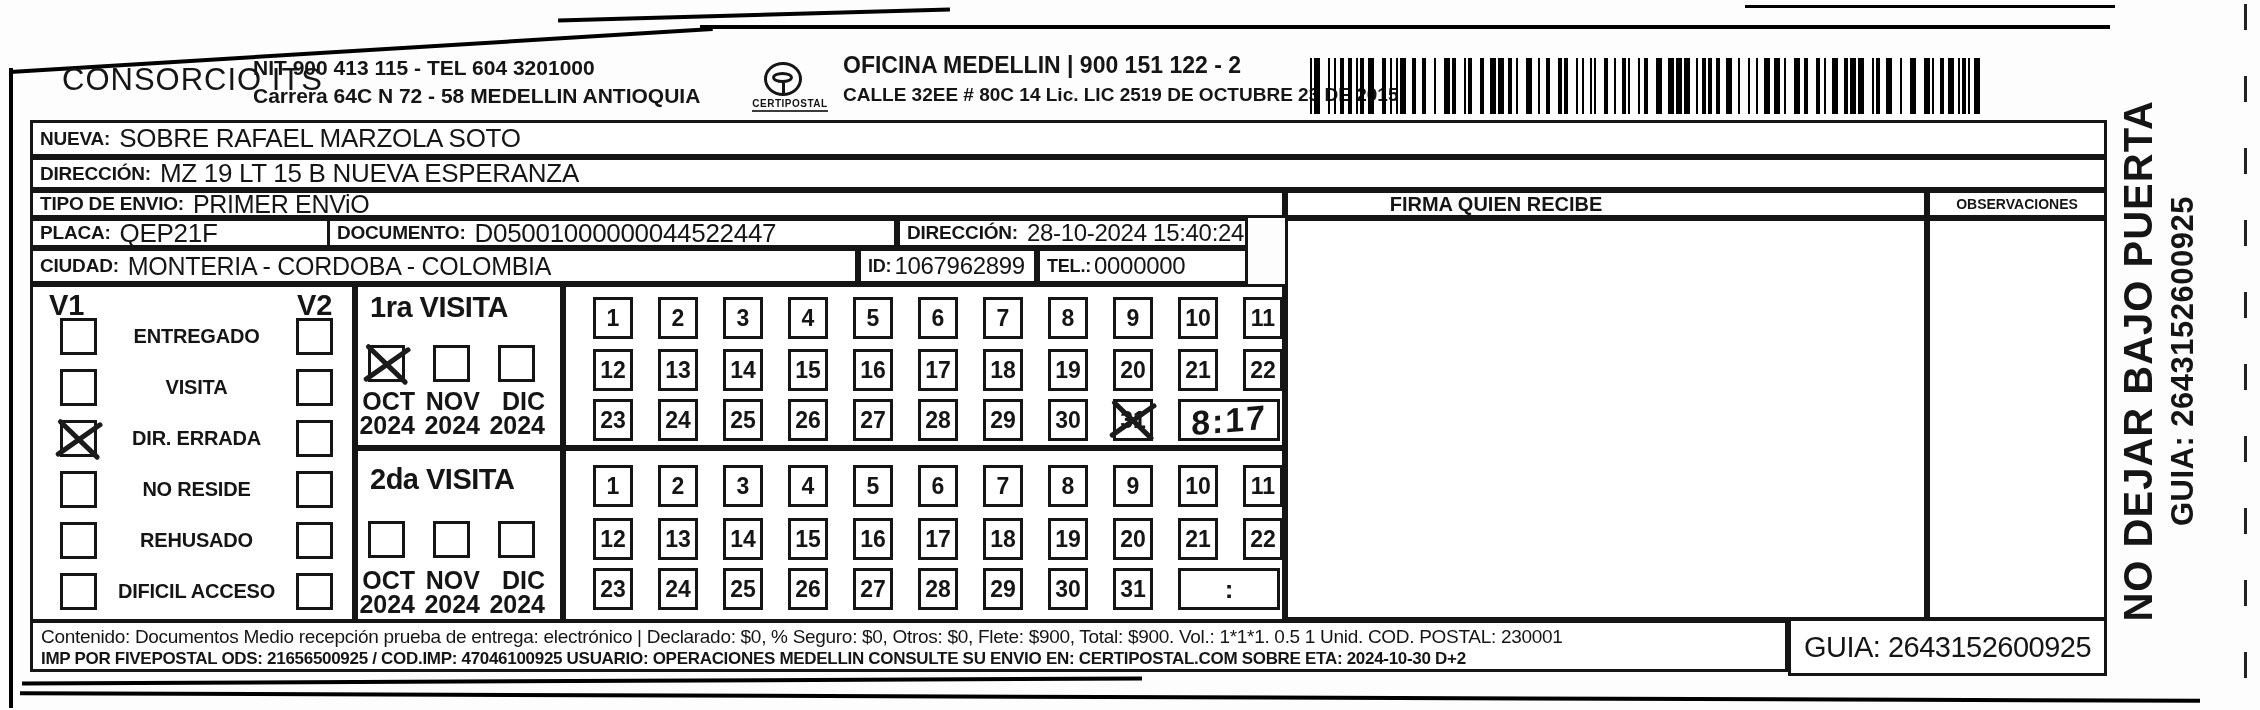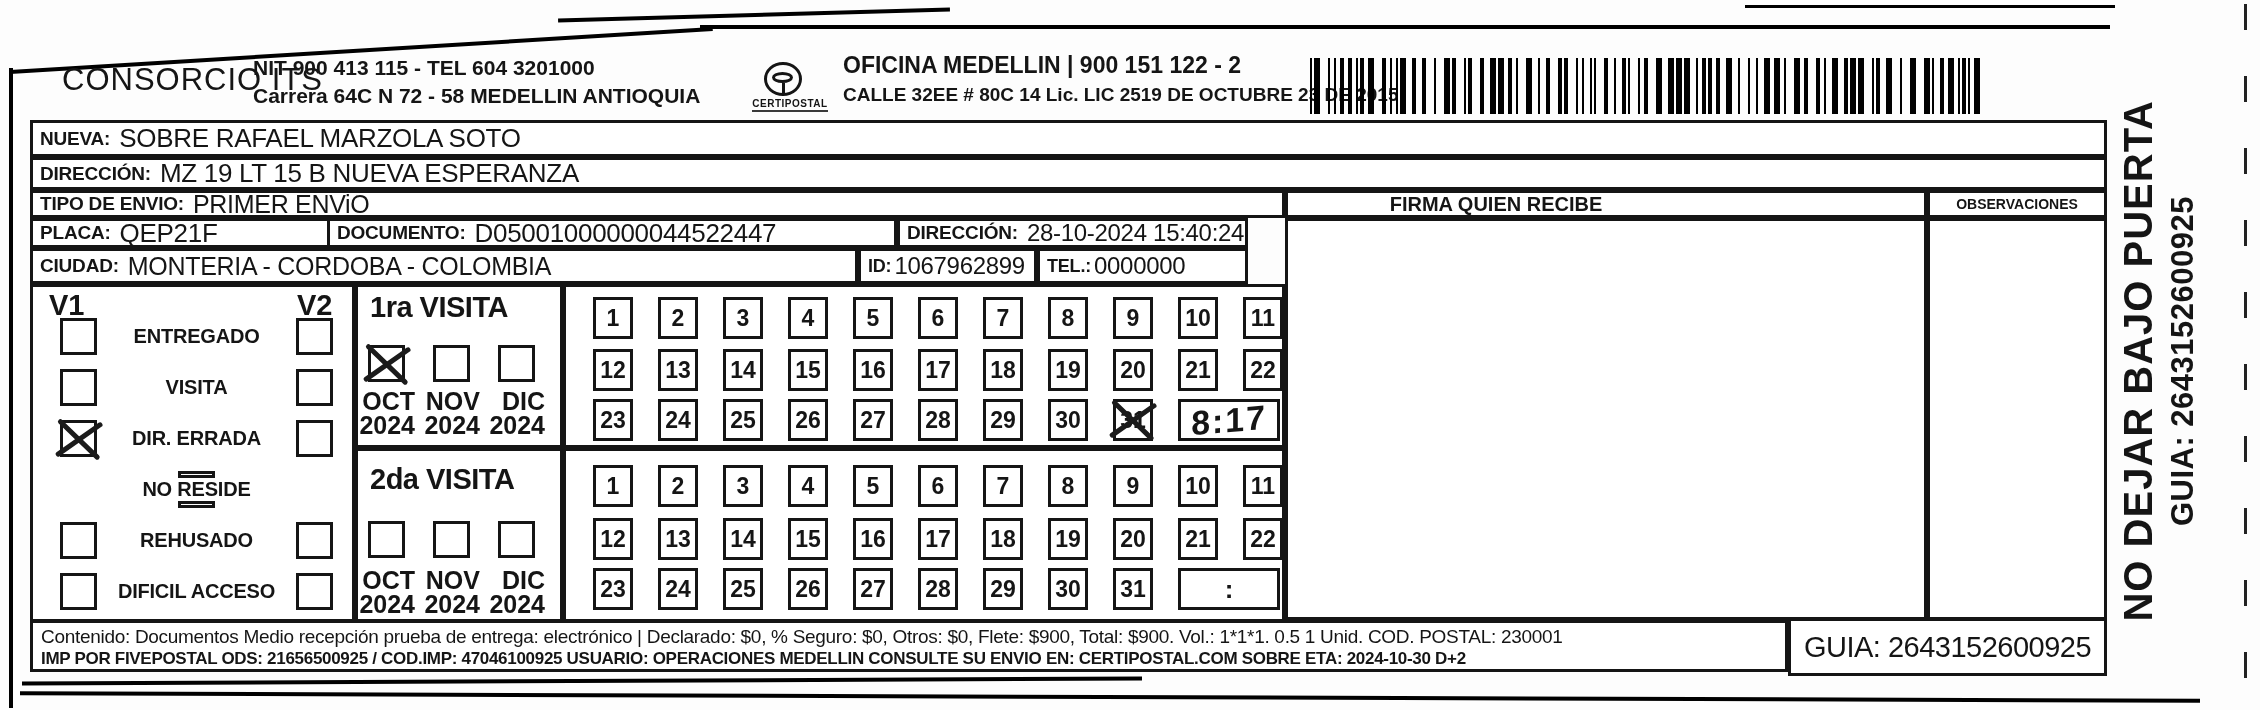--- a/index.html
+++ b/index.html
@@ -207,21 +207,21 @@
           <div class="slabel">VISITA</div>
           <div class="cb"></div>
         </div>
         <div class="srow" style="top: 133px;">
           <div class="cb">
             <span class="handx"></span>
           </div>
           <div class="slabel">DIR. ERRADA</div>
           <div class="cb"></div>
         </div>
-        <div class="srow" style="top: 184px; flex-direction: column;">
+        <div class="srow" style="top: 184px;">
           <div class="cb"></div>
           <div class="slabel">NO RESIDE</div>
           <div class="cb"></div>
         </div>
         <div class="srow" style="top: 235px;">
           <div class="cb"></div>
           <div class="slabel">REHUSADO</div>
           <div class="cb"></div>
         </div>
         <div class="srow" style="top: 286px;">

